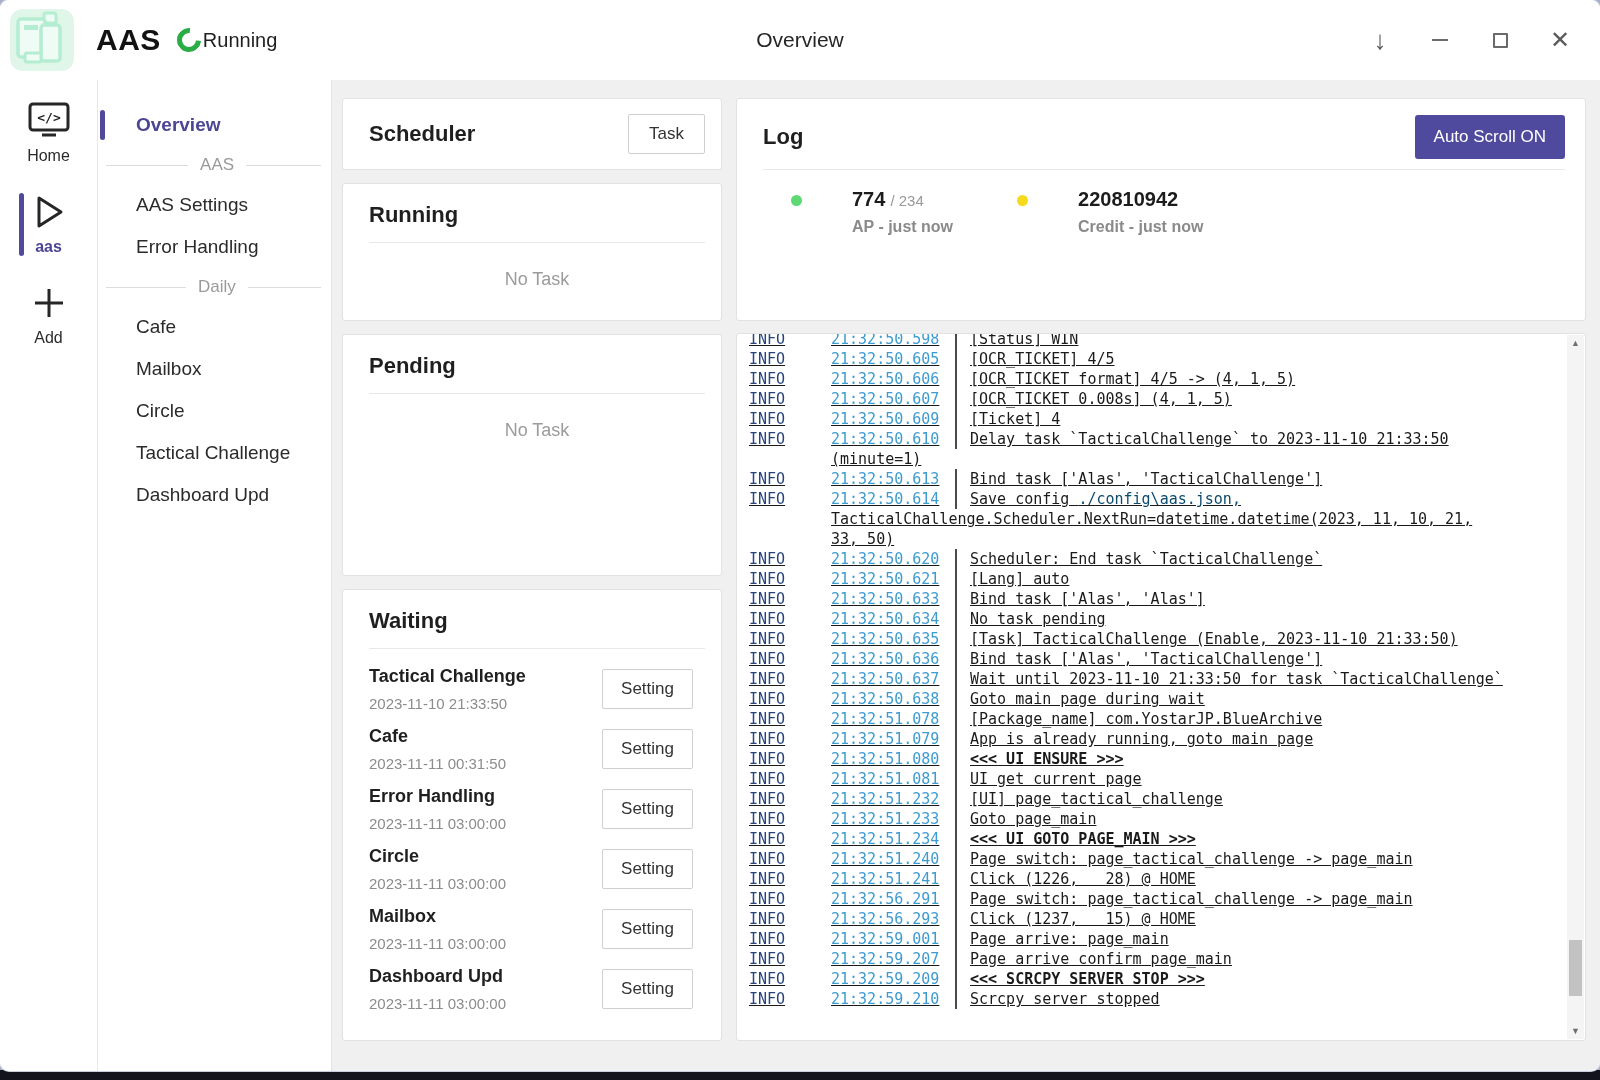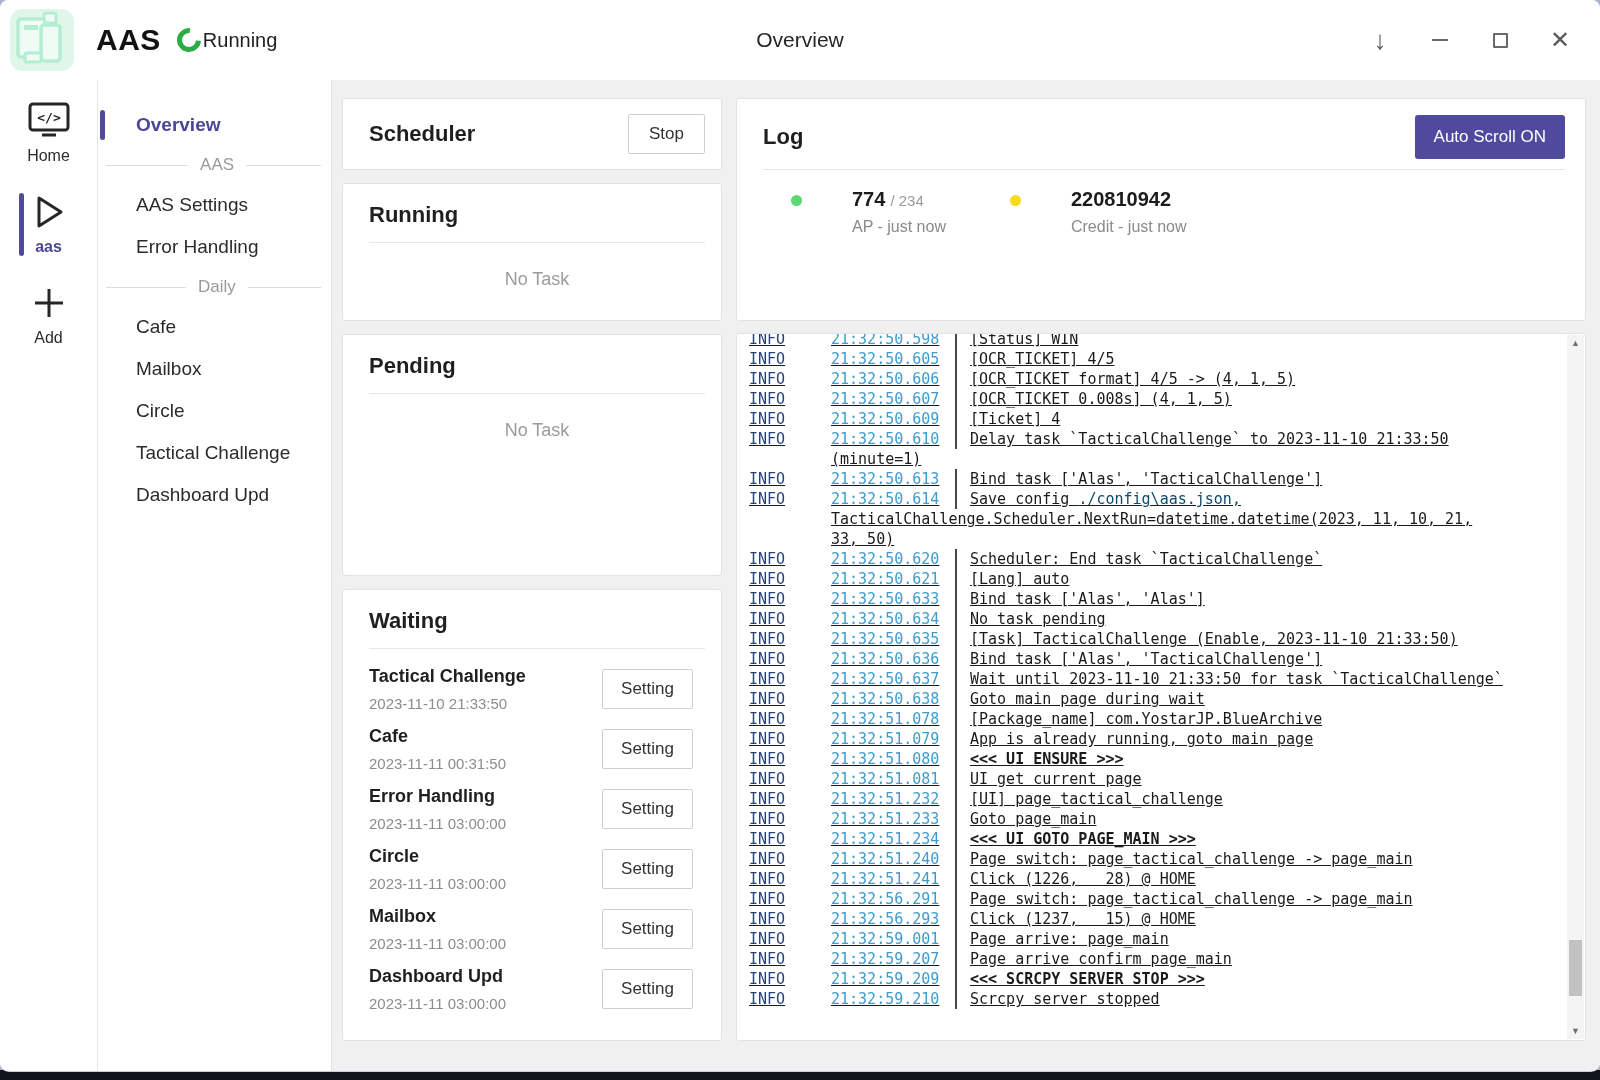--- a/index.html
+++ b/index.html
@@ -77,21 +77,21 @@
   .log-card { height:223px; padding:14px 20px 0 26px; }
   .log-head { display:flex; align-items:center; justify-content:space-between; height:48px; }
   .btn-primary { background:#504a9e; color:#fff; border:none; border-radius:3px; font-size:17px;
                  padding:12px 19px; cursor:pointer; }
   .log-card .panel-divider { margin-top:8px; }
   .stats { display:flex; gap:64px; padding:18px 0 0 28px; }
   .stat { display:flex;gap:36px; }
   .stat-dot { width:11px; height:11px; border-radius:50%; margin:7px 14px 0 0; }
   .stat-value { font-size:20px; font-weight:bold; color:#1c1c1c; }
   .stat-suffix { font-size:15px; color:#999; font-weight:normal; margin-left:5px; }
-  .stat-label { font-size:16px; color:#8a8a8a; margin-top:7px; }
+  .stat-label { font-size:16px; color:#8a8a8a; margin-top:7px;font-weight:bold; }
 
   
   .log-output { flex:1; position:relative; overflow:hidden; padding:4px 24px 0 12px; }
   .log-lines { font-family:"DejaVu Sans Mono","Liberation Mono",monospace; font-size:15px; line-height:20px;
                color:#1a1a1a; white-space:pre; }
   .log-row { display:grid; grid-template-columns:82px 124px 1fr;text-decoration:underline; }
   .log-row:first-child { margin-top:-9px; }
   .lvl { color:#27437e; }
   .time { color:#3d9bd0; }
   .msg { border-left:2px solid #4a4a4a; padding-left:13px; }
@@ -208,21 +208,21 @@
         <div class="nav-item">
           <span>Dashboard Upd</span>
         </div>
       </div>
 
     <div class="main">
 
       <div class="left-col">
         <div class="card sched-card">
           <span class="card-title">Scheduler</span>
-          <button class="btn">Stop</button>
+          <button class="btn">Task</button>
         </div>
 
         <div class="card panel panel-running">
           <span class="card-title">Running</span>
           <div class="panel-divider"></div>
           <div class="no-task">No Task</div>
         </div>
 
         <div class="card panel panel-pending">
           <span class="card-title">Pending</span>

